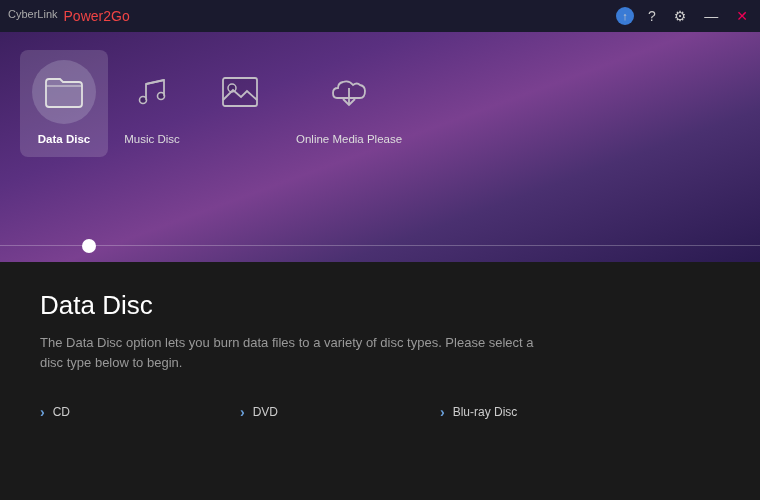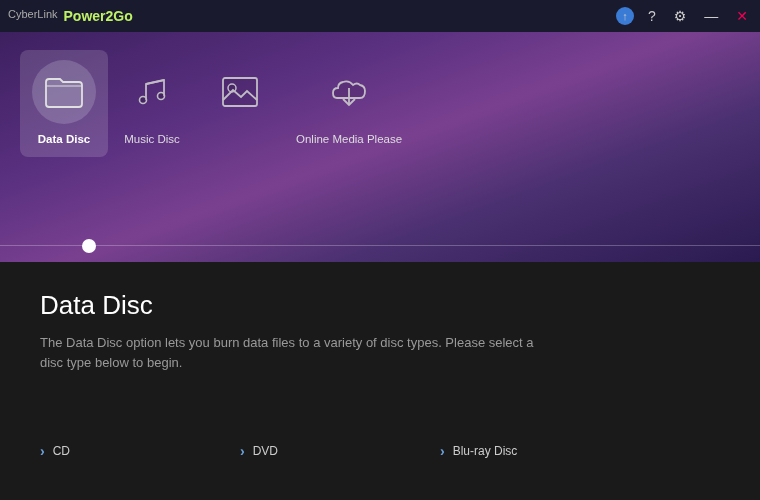--- a/index.html
+++ b/index.html
@@ -24,22 +24,22 @@
     .title-bar-left {
       display: flex;
       gap: 6px;
     }
     .title-brand {
       font-size: 11px;
       color: #aaa;
     }
     .title-app {
       font-size: 14px;
-      font-weight: bold;
-      color: #bef264;
+      font-weight: normal;
+      color: #ef4444;
     }
     .title-bar-right {
       display: flex;
       align-items: center;
       gap: 10px;
     }
     .title-btn {
       font-size: 14px;
       color: #ccc;
       cursor: pointer;
@@ -157,21 +157,21 @@
       font-size: 26px;
       font-weight: 300;
       color: #fff;
       margin-bottom: 12px;
     }
     .section-desc {
       font-size: 13px;
       color: #999;
       line-height: 1.5;
       max-width: 520px;
-      margin-bottom: 63px;
+      margin-bottom: 24px;
     }
 
     
     .disc-options {
       display: flex;
       gap: 0;
     }
     .disc-option {
       display: flex;
       align-items: center;

